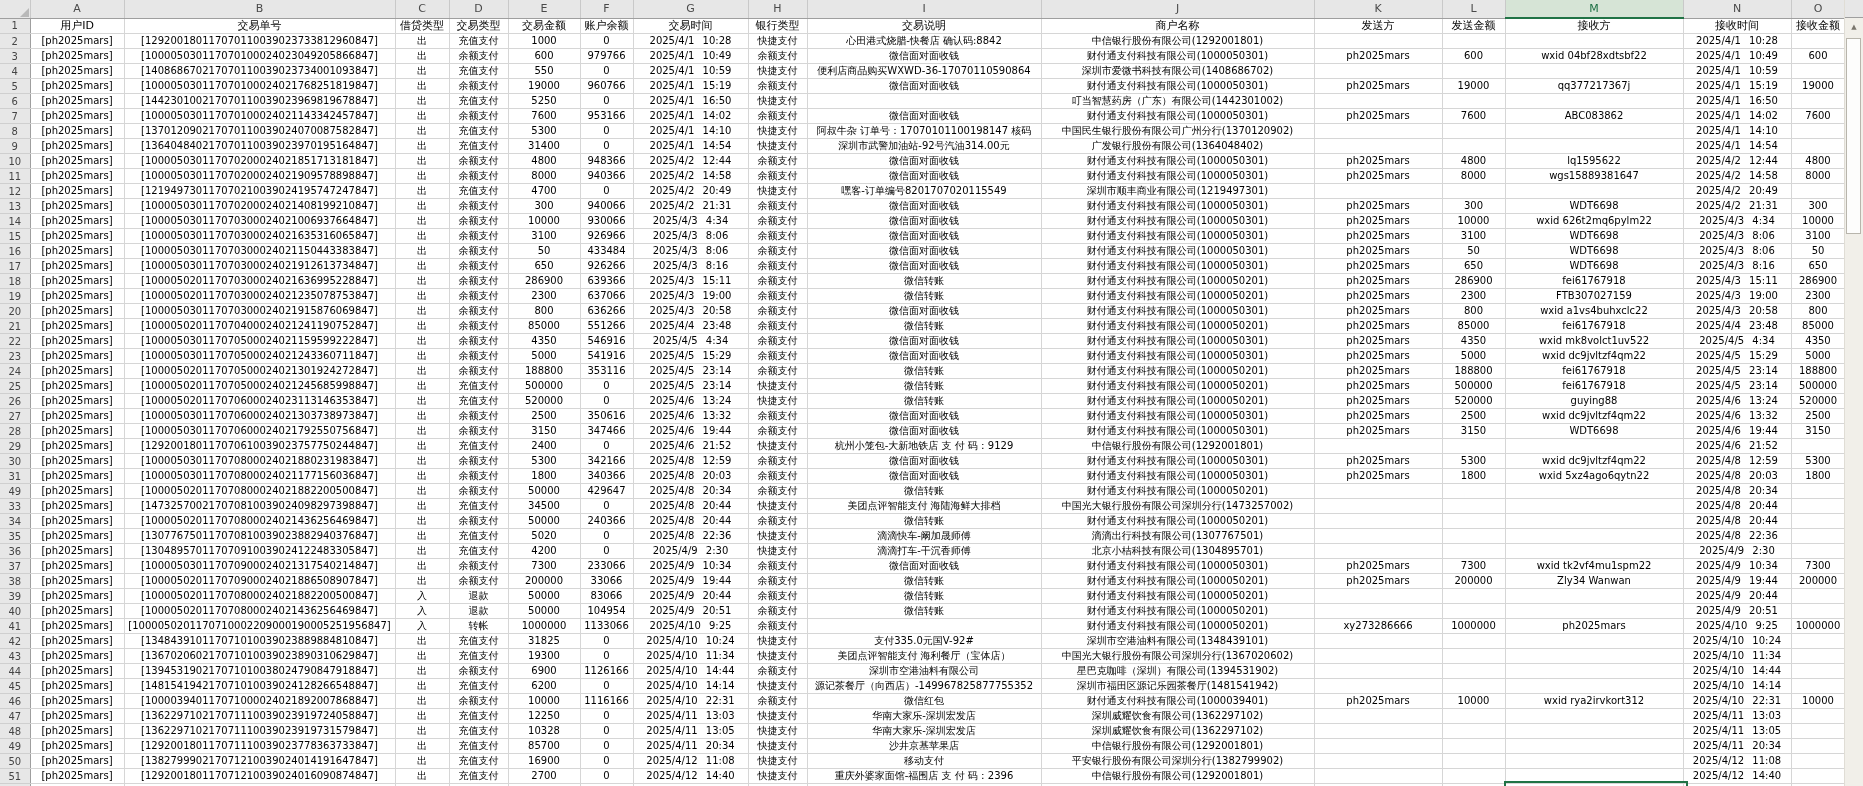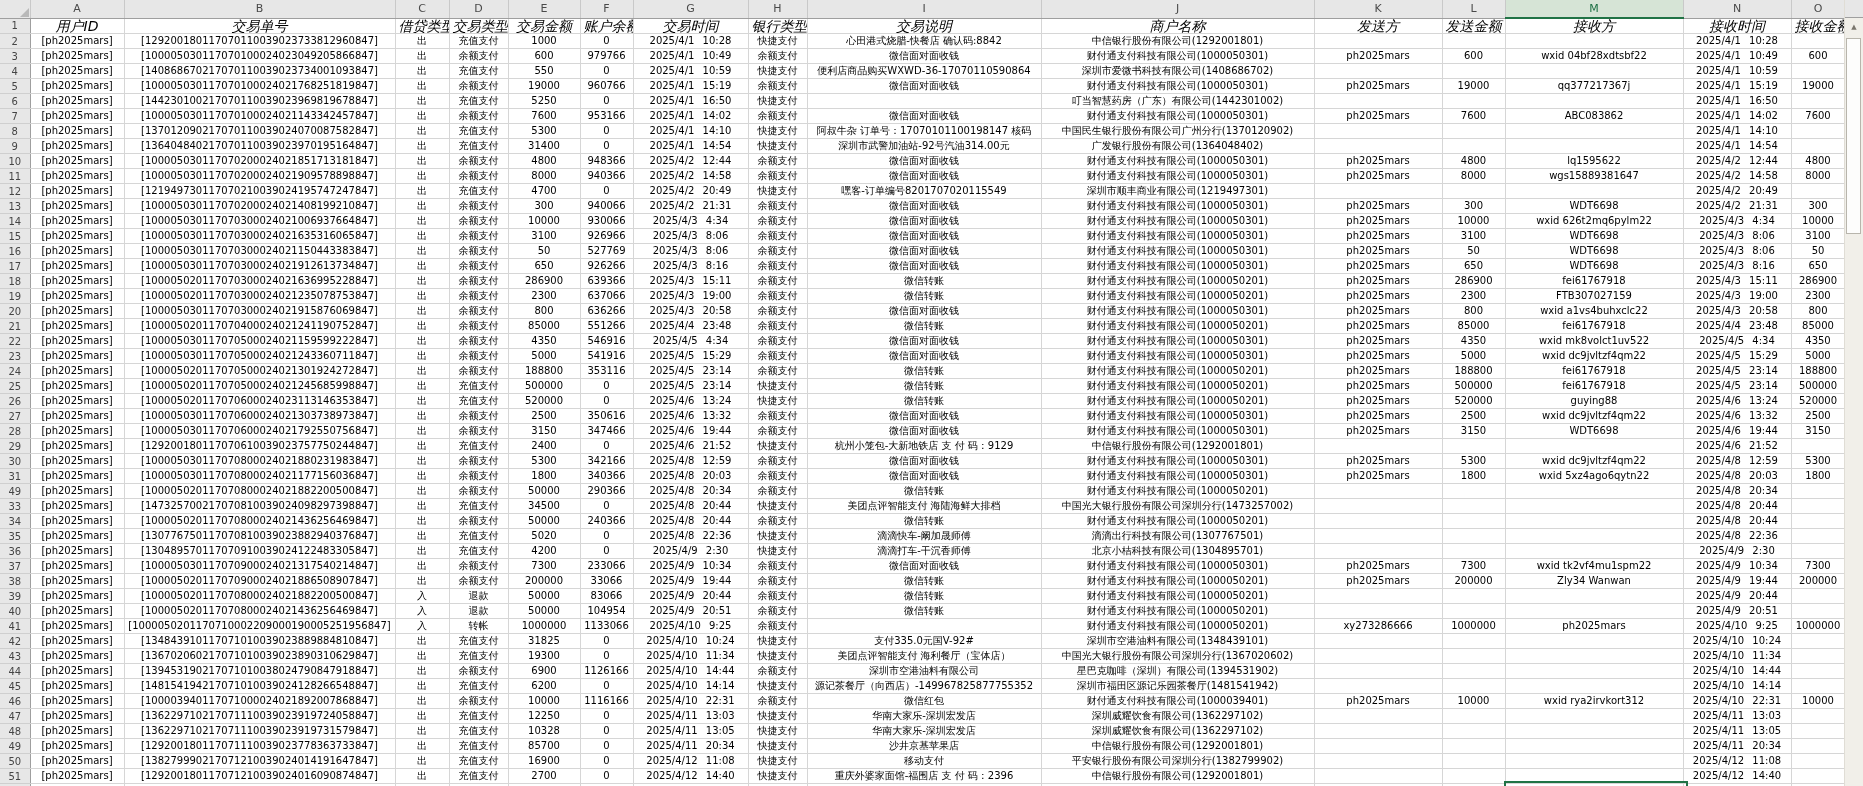--- a/index.html
+++ b/index.html
@@ -14,21 +14,21 @@
   tr.letters th.corner{position:relative;background:#e7e7e7;}
   tr.letters th.corner .tri{position:absolute;right:1px;bottom:1px;width:0;height:0;
         border-left:9px solid transparent;border-bottom:9px solid #b9b9b9;}
   tr.letters th.sel{background:#d6e4d6;color:#1e7145;border-bottom:2px solid #217346;}
   
   td.gut{height:15px;background:#e7e7e7;color:#454545;font-size:10px;
         border-right:1px solid #9f9f9f;border-bottom:1px solid #cfcfcf;}
   
   td.c{height:15px;border-right:1px solid #d6d6d6;border-bottom:1px solid #d6d6d6;
         background:#fff;font-size:10px;line-height:14px;}
-  tr.hdr td.c{font-size:14px;font-style:italic;}
+  tr.hdr td.c{font-size:11px;}
   td.dt{word-spacing:5px;}
   
   #selbox{position:absolute;border:2px solid #217346;background:transparent;pointer-events:none;}
   
   #vscroll{position:absolute;top:0;right:0;width:18px;height:786px;background:#f1efe9;
         border-left:1px solid #e0ddd5;}
   #vscroll .sb-corner{position:absolute;top:0;left:0;width:18px;height:18px;background:#e7e7e7;
         border-bottom:1px solid #9f9f9f;box-sizing:border-box;}
   #vscroll .sb-up{position:absolute;top:18px;left:0;width:18px;height:18px;color:#7a766d;
         font-size:7px;line-height:18px;text-align:center;}
@@ -351,21 +351,21 @@
           <td class="c dt">2025/4/3 8:06</td>
           <td class="c">3100</td>
         </tr>
         <tr>
           <td class="gut">16</td>
           <td class="c">[ph2025mars]</td>
           <td class="c">[100005030117070300024021150443383847]</td>
           <td class="c">出</td>
           <td class="c">余额支付</td>
           <td class="c">50</td>
-          <td class="c">527769</td>
+          <td class="c">433484</td>
           <td class="c dt">2025/4/3 8:06</td>
           <td class="c">余额支付</td>
           <td class="c">微信面对面收钱</td>
           <td class="c">财付通支付科技有限公司(1000050301)</td>
           <td class="c">ph2025mars</td>
           <td class="c">50</td>
           <td class="c">WDT6698</td>
           <td class="c dt">2025/4/3 8:06</td>
           <td class="c">50</td>
         </tr>
@@ -639,21 +639,21 @@
           <td class="c dt">2025/4/8 20:03</td>
           <td class="c">1800</td>
         </tr>
         <tr>
           <td class="gut">49</td>
           <td class="c">[ph2025mars]</td>
           <td class="c">[100005020117070800024021882200500847]</td>
           <td class="c">出</td>
           <td class="c">余额支付</td>
           <td class="c">50000</td>
-          <td class="c">290366</td>
+          <td class="c">429647</td>
           <td class="c dt">2025/4/8 20:34</td>
           <td class="c">余额支付</td>
           <td class="c">微信转账</td>
           <td class="c">财付通支付科技有限公司(1000050201)</td>
           <td class="c"></td>
           <td class="c"></td>
           <td class="c"></td>
           <td class="c dt">2025/4/8 20:34</td>
           <td class="c"></td>
         </tr>

